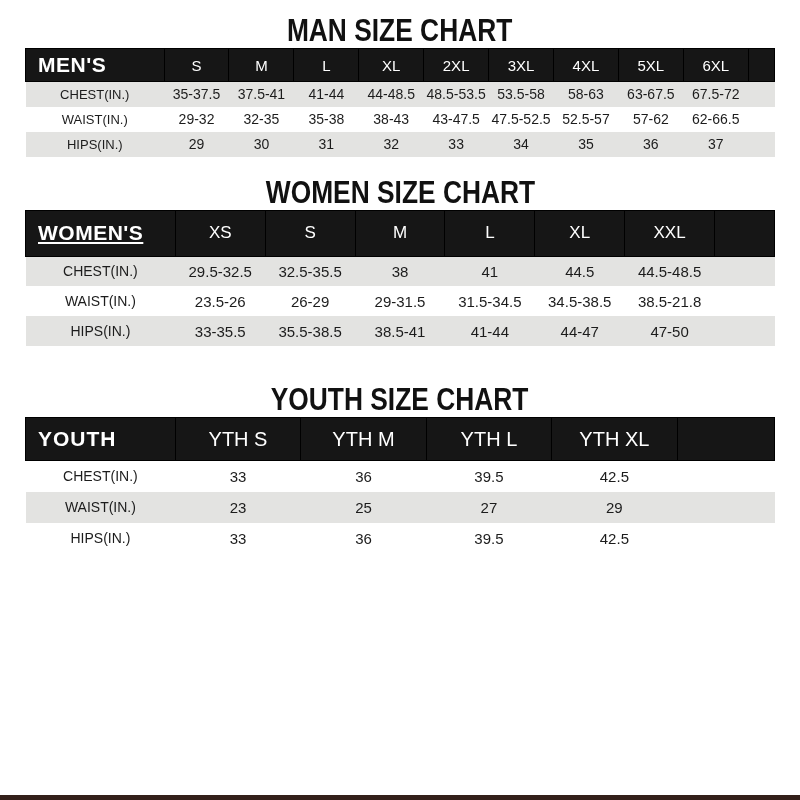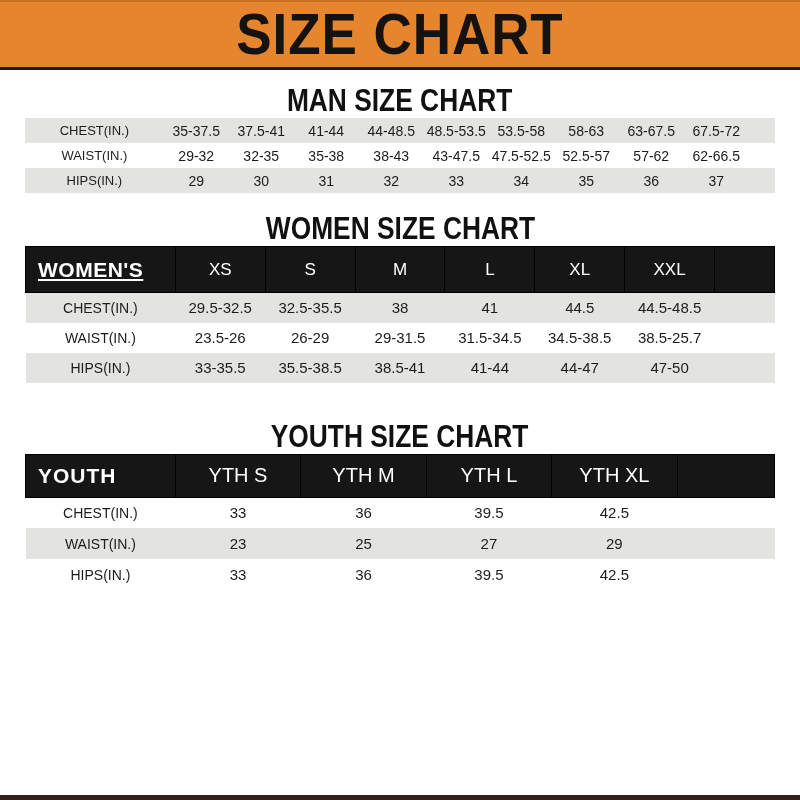--- a/index.html
+++ b/index.html
@@ -82,42 +82,52 @@
     font-size:20px;line-height:31px;font-weight:bold;
   }
   .footer-note .ln{display:block;transform:scaleX(0.88);transform-origin:left center;white-space:nowrap;}
   .bottom-bar{position:absolute;left:0;bottom:0;width:100%;height:5px;background:var(--bottom_bar);}
 </style>
 </head>
 <body>
 
 <div class="page">
 
-  <div class="banner">
-    <span class="banner-title">SIZE CHART</span>
-  </div>
 
   <div class="section-title t-man">
     <span>MAN SIZE CHART</span>
   </div>
   <table class="size-table men m-men">
       <colgroup>
         <col style="width:18.5%">
         <col style="width:8.666666666666666%">
         <col style="width:8.666666666666666%">
         <col style="width:8.666666666666666%">
         <col style="width:8.666666666666666%">
         <col style="width:8.666666666666666%">
         <col style="width:8.666666666666666%">
         <col style="width:8.666666666666666%">
         <col style="width:8.666666666666666%">
         <col style="width:8.666666666666666%">
         <col style="width:3.5%">
       </colgroup>
       <tbody>
+        <tr class="hdr">
+          <th class="hl">MEN'S</th>
+          <th>S</th>
+          <th>M</th>
+          <th>L</th>
+          <th>XL</th>
+          <th>2XL</th>
+          <th>3XL</th>
+          <th>4XL</th>
+          <th>5XL</th>
+          <th>6XL</th>
+          <th></th>
+        </tr>
         <tr class="g">
           <td class="rl">CHEST(IN.)</td>
           <td>35-37.5</td>
           <td>37.5-41</td>
           <td>41-44</td>
           <td>44-48.5</td>
           <td>48.5-53.5</td>
           <td>53.5-58</td>
           <td>58-63</td>
           <td>63-67.5</td>
@@ -188,21 +198,21 @@
           <td>44.5-48.5</td>
           <td></td>
         </tr>
         <tr class="w">
           <td class="rl">WAIST(IN.)</td>
           <td>23.5-26</td>
           <td>26-29</td>
           <td>29-31.5</td>
           <td>31.5-34.5</td>
           <td>34.5-38.5</td>
-          <td>38.5-25.7</td>
+          <td>38.5-21.8</td>
           <td></td>
         </tr>
         <tr class="g">
           <td class="rl">HIPS(IN.)</td>
           <td>33-35.5</td>
           <td>35.5-38.5</td>
           <td>38.5-41</td>
           <td>41-44</td>
           <td>44-47</td>
           <td>47-50</td>

